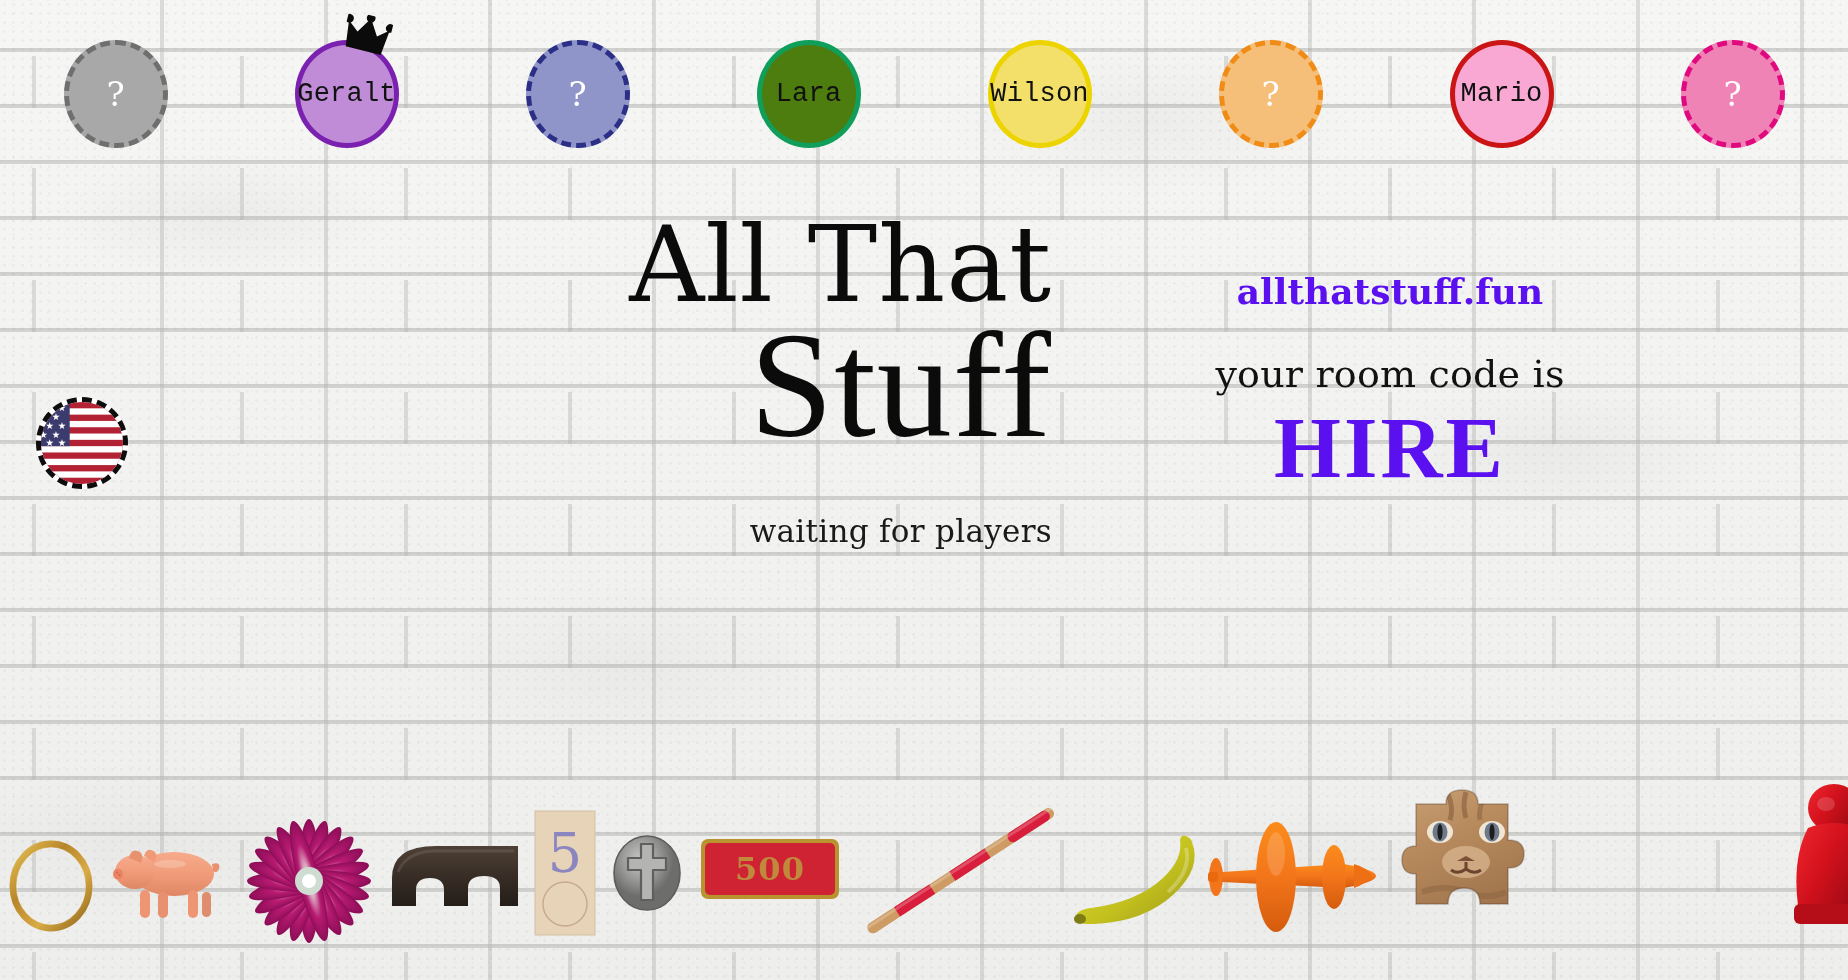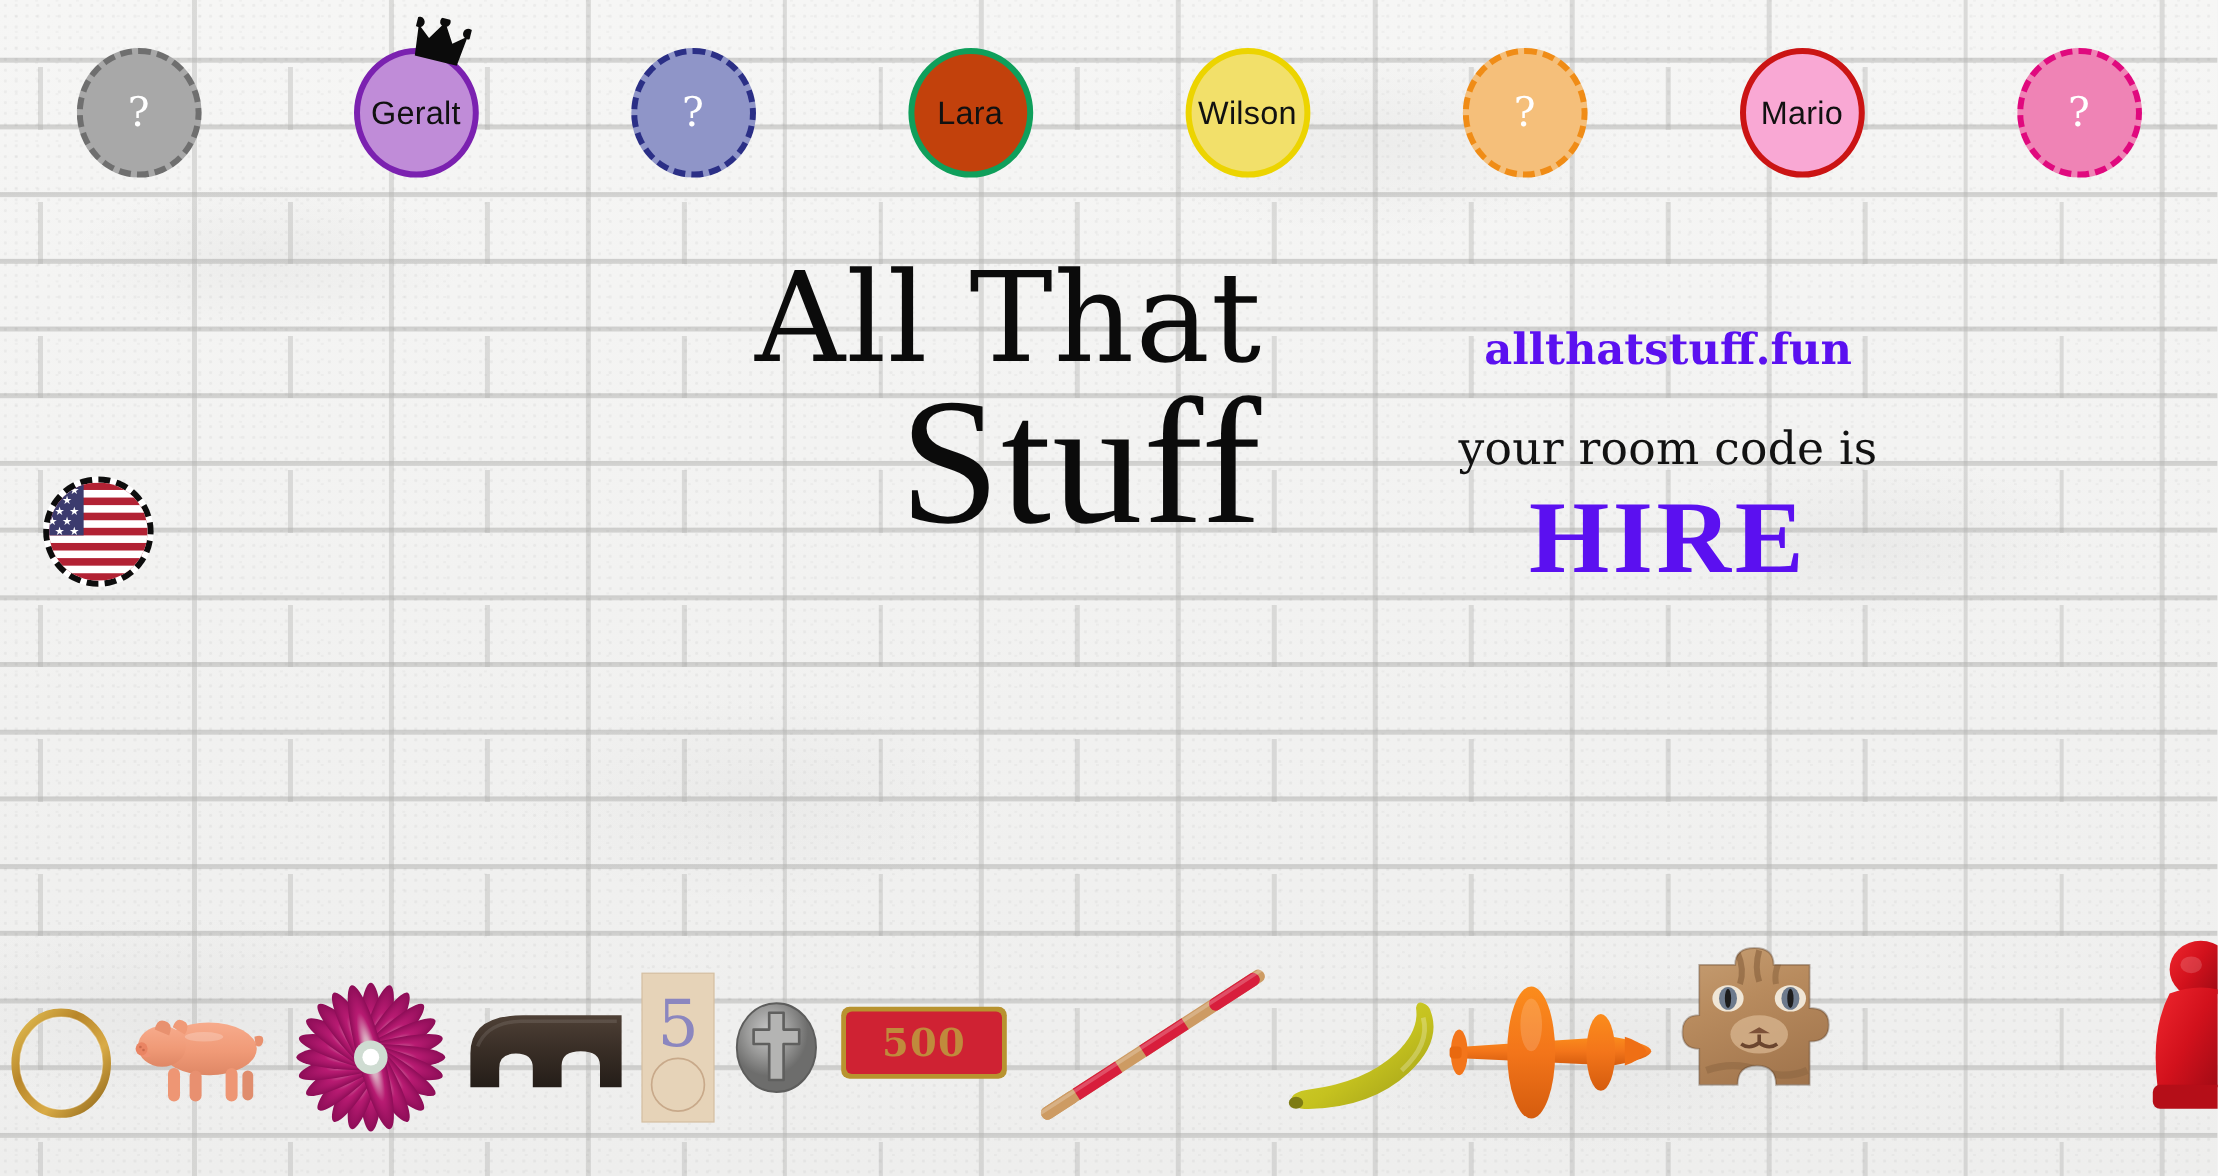--- a/index.html
+++ b/index.html
@@ -114,21 +114,21 @@
     border-radius: 50%;
     display: flex;
     align-items: center;
     justify-content: center;
     cursor: pointer;
   }
   .avatar.empty { border-style: dashed; border-width: 5px; }
   .avatar.taken { border-style: solid;  border-width: 5px; }
 
   .avatar-name {
-    font-family: Liberation Sans, sans-serif;
+    font-family: Liberation Mono, monospace;
     font-size: 27px;
     color: #111;
     line-height: 1;
     letter-spacing: .2px;
     white-space: nowrap;
     user-select: none;
   }
   .avatar-q {
     font-family: "DejaVu Serif", serif;
     font-size: 34px;
@@ -263,21 +263,21 @@
   <circle cx="44" cy="8" r="4.4" fill="#0b0b0b"></circle>
 </svg></div>
       </div>
     </div>
     <div class="avatar-slot">
       <div class="avatar empty" style="background-color: rgb(143, 149, 200); border-color: rgb(43, 47, 134);">
         <span class="avatar-q">?</span>
       </div>
     </div>
     <div class="avatar-slot">
-      <div class="avatar taken" style="background-color: #c2410c; border-color: rgb(15, 159, 91); justify-content: center;">
+      <div class="avatar taken" style="background-color: #4d7c0f; border-color: rgb(15, 159, 91); justify-content: center;">
         <span class="avatar-name">Lara</span>
       </div>
     </div>
     <div class="avatar-slot">
       <div class="avatar taken" style="background-color: rgb(242, 224, 106); border-color: rgb(236, 212, 0);">
         <span class="avatar-name">Wilson</span>
       </div>
     </div>
     <div class="avatar-slot">
       <div class="avatar empty" style="background-color: rgb(245, 191, 122); border-color: rgb(240, 140, 22);">
@@ -292,20 +292,21 @@
     <div class="avatar-slot">
       <div class="avatar empty" style="background-color: rgb(239, 131, 181); border-color: rgb(224, 9, 126);">
         <span class="avatar-q">?</span>
       </div>
     </div>
   </div>
 
 <div id="title-block">
   <div id="title-line-1">All That</div>
   <div id="title-line-2">Stuff</div>
+  <div id="status-text">waiting for players</div>
 </div>
 
 <div id="join-panel">
   <div id="join-url" style="color: rgb(91, 16, 240);">allthatstuff.fun</div>
   <div class="join-label" id="room-code-label">your room code is</div>
   <div id="room-code" style="color: rgb(91, 16, 240);">HIRE</div>
 </div>
 
 <div id="lang-flag">
   <svg viewBox="0 0 76 40" preserveAspectRatio="xMidYMid slice">

